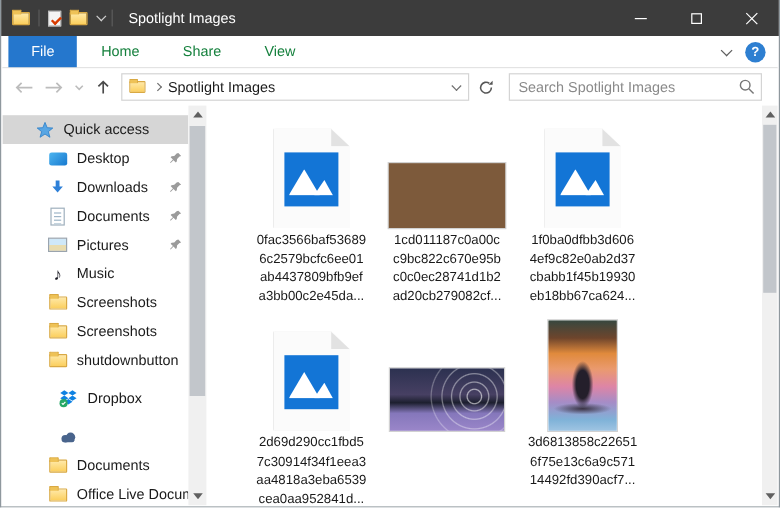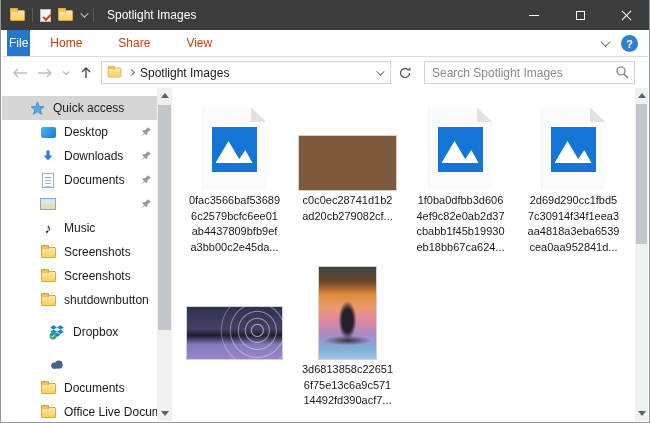--- a/index.html
+++ b/index.html
@@ -23,22 +23,22 @@
 
   
   .folder-ic { position:relative; width:15px; height:11px; background:linear-gradient(180deg,#ffe9a8,#fbcf5e); border:1px solid #d9a943; border-radius:1px; }
   .folder-ic::before { content:""; position:absolute; top:-3px; left:-1px; width:6px; height:3px; background:#eec257; border:1px solid #d9a943; border-bottom:none; border-radius:1px 1px 0 0; }
   .check-file { position:relative; width:11px; height:13px; background:#f5f5f5; border:1px solid #bdbdbd; }
   .check-file::after { content:""; position:absolute; left:2px; top:4px; width:6px; height:3px; border-left:2px solid #d83b01; border-bottom:2px solid #d83b01; transform:rotate(-45deg); }
   .chev { width:6px; height:6px; border-right:1px solid #cfcfcf; border-bottom:1px solid #cfcfcf; transform:rotate(45deg) translateY(-2px); }
 
   
   .tabrow { position:absolute; top:30px; left:1px; right:1px; height:27px; background:#fff; border-bottom:1px solid #dcdcdc; display:flex; align-items:stretch; }
-  .tab { padding:0 16px; font-size:12px; color:#c2410c; display:flex; align-items:center; margin-left:4px; }
-  .tab.active { background:#2577cd; color:#fff; margin-left:5px; padding:0 2px; }
+  .tab { padding:0 16px; font-size:12px; color:#15803d; display:flex; align-items:center; margin-left:4px; }
+  .tab.active { background:#2577cd; color:#fff; margin-left:5px; padding:0 19px; }
   .tabrow-right { position:absolute; right:10px; top:0; height:27px; display:flex; align-items:center; gap:12px; }
   .chev-dn { width:7px; height:7px; border-right:1px solid #5f5f5f; border-bottom:1px solid #5f5f5f; transform:rotate(45deg) translate(-1px,-1px); }
   .help-circle { width:17px; height:17px; border-radius:50%; background:#2e7fd1; color:#fff; font-size:11px; font-weight:bold; display:flex; align-items:center; justify-content:center; }
 
   
   .addrrow { position:absolute; top:57px; left:1px; right:1px; height:31px; background:#fff; display:flex; align-items:center; }
   .nav-btns { display:flex; align-items:center; gap:9px; padding:0 8px 0 10px; }
   .nav-svg { display:block; }
   .addrbox { display:flex; align-items:center; width:290px; height:23px; border:1px solid #d4d4d4; background:#fff; padding:0 4px 0 5px; }
   .addrbox .folder-ic { transform:scale(.9); }
@@ -71,21 +71,21 @@
   .music-ic { font-size:14px; color:#15151f; line-height:1; }
 
   
   .side-scroll { position:absolute; left:155px; top:0; width:15px; bottom:0; background:#f0f0f0; }
   .sb-arrow { position:absolute; left:0; width:15px; height:15px; display:flex; align-items:center; justify-content:center; }
   .tri-up { width:0; height:0; border-left:4px solid transparent; border-right:4px solid transparent; border-bottom:5px solid #606060; }
   .tri-dn { width:0; height:0; border-left:4px solid transparent; border-right:4px solid transparent; border-top:5px solid #606060; }
   .side-thumb { position:absolute; left:1px; width:13px; top:17px; height:225px; background:#c2c6cb; }
 
   
-  .filegrid { position:absolute; left:170px; right:13px; top:0; bottom:0; padding:8px 0 0 9px; display:flex; flex-wrap:wrap; align-content:flex-start; }
+  .filegrid { position:absolute; left:170px; right:13px; top:0; bottom:0; padding:8px 0 0 34px; display:flex; flex-wrap:wrap; align-content:flex-start; }
   .file-item { width:107px; margin-right:6px; margin-bottom:10px; display:flex; flex-direction:column; align-items:center; }
   .thumb-box { height:94px; width:100%; display:flex; align-items:flex-end; justify-content:center; }
   .fname { margin-top:3px; text-align:center; font-size:11px; line-height:15.5px; color:#1a1a1a; }
   .fname span { display:block; white-space:nowrap; }
 
   
   .t-generic { position:relative; width:64px; height:83px; }
   .t-generic .page { position:absolute; inset:0; background:#fbfbfb; clip-path:polygon(0 0,76% 0,100% 18%,100% 100%,0 100%); filter:drop-shadow(0 0 1px #c2c2c2); }
   .t-generic .fold { position:absolute; top:0; right:0; width:16px; height:15px; background:#e2e2e2; clip-path:polygon(0 0,100% 100%,0 100%); }
   .t-generic .imgsq { position:absolute; left:9px; top:20px; width:45px; height:45px; background:#1375d6; }
@@ -224,20 +224,21 @@
           </div>
         <span class="lbl">Documents</span>
         <svg class="pin" width="12" height="12">
             <path d="M8.6 1.6 11 4l-1.4.4-2 2-.3 2.2-.8.8-1.9-1.9-2.4 2.4-.5-.5L4.1 7 2.2 5.1l.8-.8 2.2-.3 2-2z" fill="#9b9b9b"></path>
           </svg>
       </div>
       <div class="side-item child">
         <div class="ic16">
             <div class="pic-ic"></div>
           </div>
+        <span class="lbl">Pictures</span>
         <svg class="pin" width="12" height="12">
             <path d="M8.6 1.6 11 4l-1.4.4-2 2-.3 2.2-.8.8-1.9-1.9-2.4 2.4-.5-.5L4.1 7 2.2 5.1l.8-.8 2.2-.3 2-2z" fill="#9b9b9b"></path>
           </svg>
       </div>
       <div class="side-item child">
         <div class="ic16">
             <span class="music-ic">♪</span>
           </div>
         <span class="lbl">Music</span>
       </div>
@@ -329,20 +330,22 @@
             <span>ab4437809bfb9ef</span>
             <span>a3bb00c2e45da...</span>
         </div>
       </div>
 
       <div class="file-item">
         <div class="thumb-box">
             <div class="thumb photo t-canyon"></div>
           </div>
         <div class="fname">
+          <span>1cd011187c0a00c</span>
+            <span>c9bc822c670e95b</span>
             <span>c0c0ec28741d1b2</span>
             <span>ad20cb279082cf...</span>
         </div>
       </div>
 
       <div class="file-item">
         <div class="thumb-box">
             <div class="thumb t-generic">
           <div class="page"></div>
               <div class="fold"></div>

